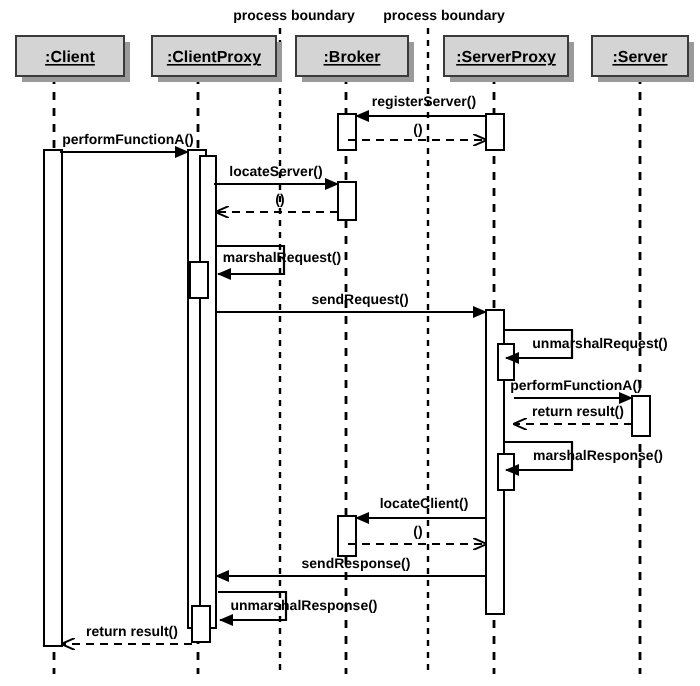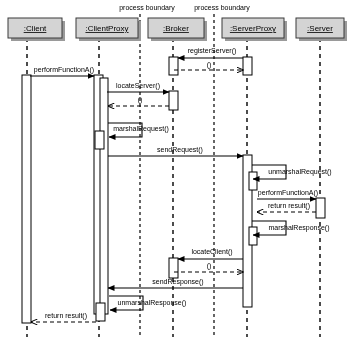--- a/index.html
+++ b/index.html
@@ -7,20 +7,21 @@
     padding: 0;
     background: #ffffff;
   }
   #diagram-root {
     position: relative;
     width: 350px;
     height: 343px;
     background: #ffffff;
     font-family: "Liberation Sans", sans-serif;
     overflow: hidden;
+    font-weight: bold;
   }
   #diagram-svg {
     position: absolute;
     left: 0;
     top: 0;
     width: 350px;
     height: 343px;
   }
   .lifeline-box {
     fill: #d4d4d4;

